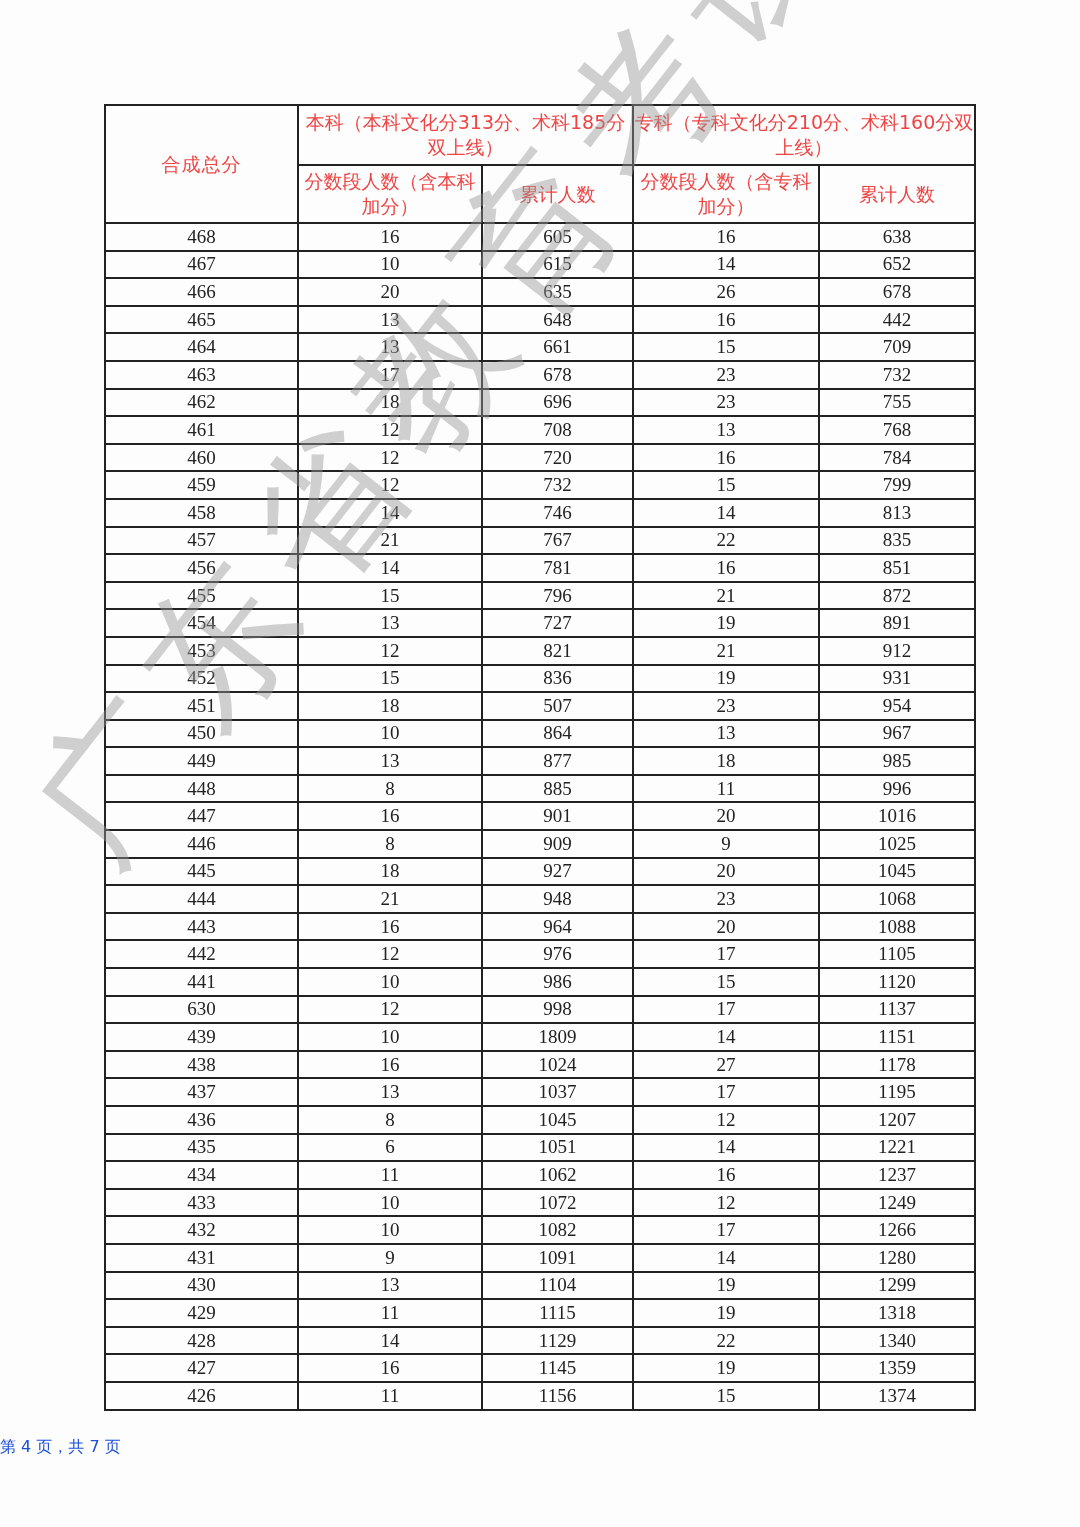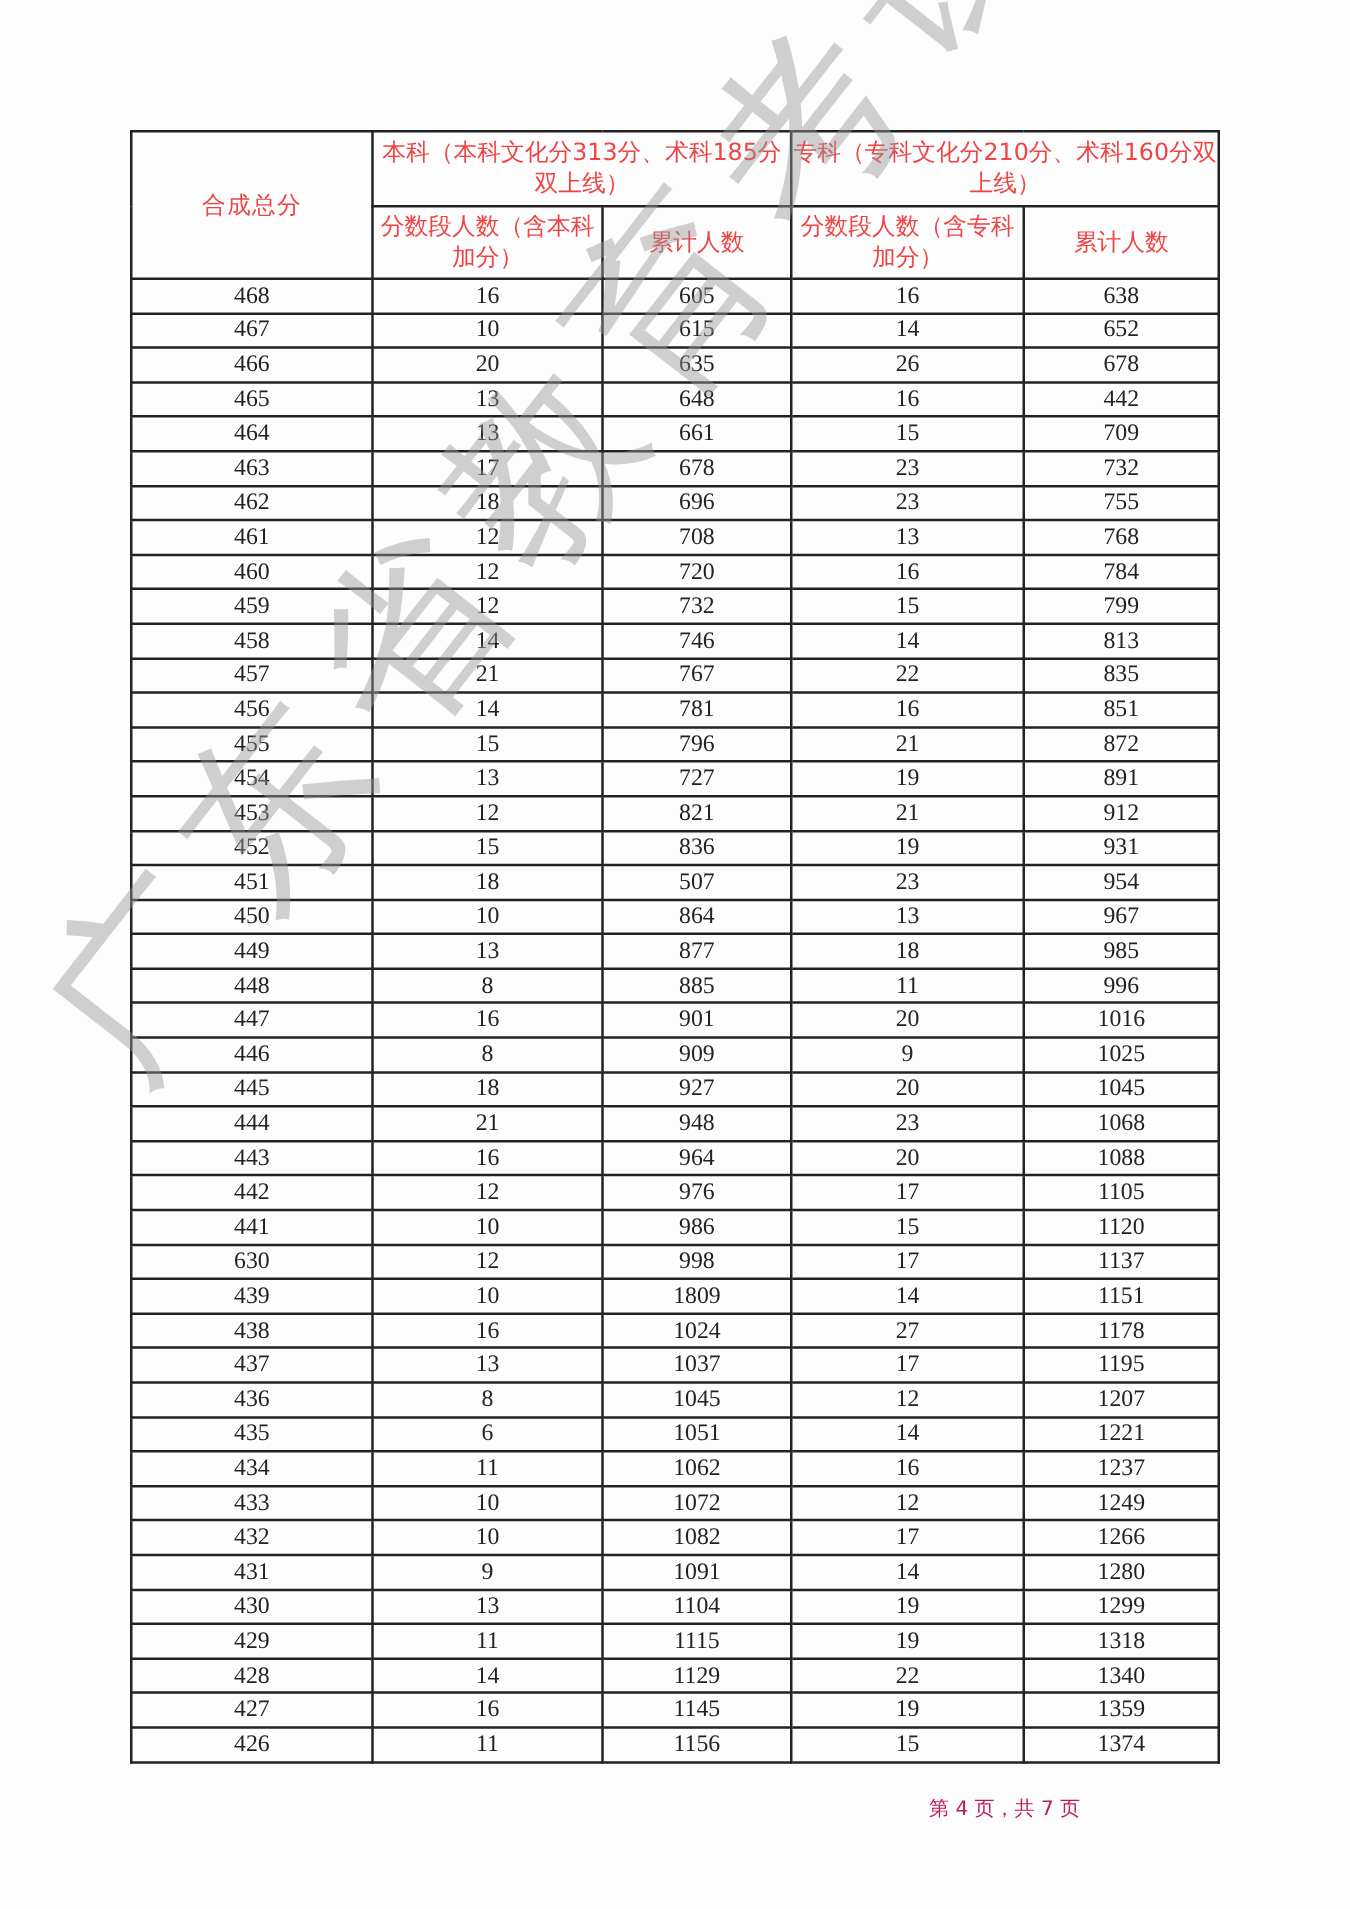--- a/index.html
+++ b/index.html
@@ -9,22 +9,22 @@
     table.scores { position: absolute; left: 104px; top: 104px; width: 870px;
                    border-collapse: collapse; table-layout: fixed; }
     table.scores th, table.scores td { border: 2px solid #222; text-align: center; padding: 0; }
     table.scores th { font-family: "DejaVu Sans", "Liberation Sans", sans-serif; font-weight: normal;
                       font-size: 19px; line-height: 25px; color: #ef4444; }
     th.h-group { height: 58px; }
     th.h-sub { height: 56px; }
     th.h-total { letter-spacing: 1px; }
     table.scores td { height: 25.6px; font-family: "Liberation Serif", "DejaVu Serif", serif;
                       font-size: 19px; line-height: 24px; color: #222; }
-    .footer { position: absolute; top: 1437px; left: 0; width: 864px; text-align: right;
-              font-family: "DejaVu Sans", "Liberation Sans", sans-serif; font-size: 16px; color: #be185d; }
+    .footer { position: absolute; top: 1437px; left: 0; width: 864px; text-align: left;
+              font-family: "DejaVu Sans", "Liberation Sans", sans-serif; font-size: 16px; color: #1d4ed8; }
     .watermark { position: absolute; left: 70px; top: 740px; width: 1150px; transform-origin: left center;
                  transform: rotate(-52deg); font-family: "DejaVu Sans", sans-serif; font-size: 150px;
                  color: rgba(150,150,150,0.45); letter-spacing: 22px; white-space: nowrap;
                  pointer-events: none; font-weight: 300; }
   </style>
 </head>
 <body>
 
 <div class="page">
 

